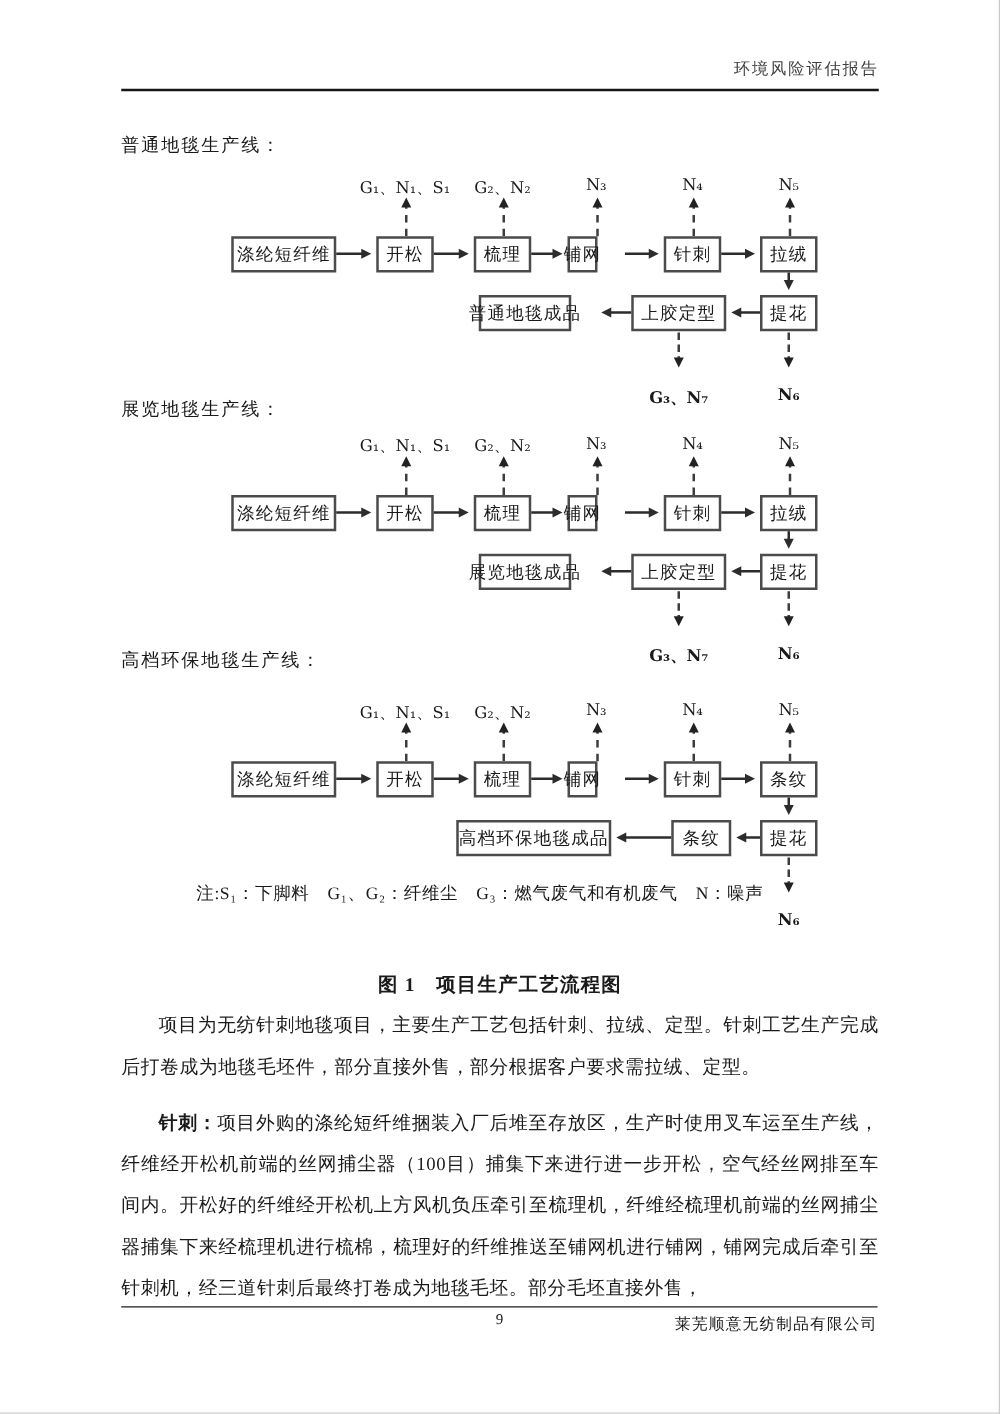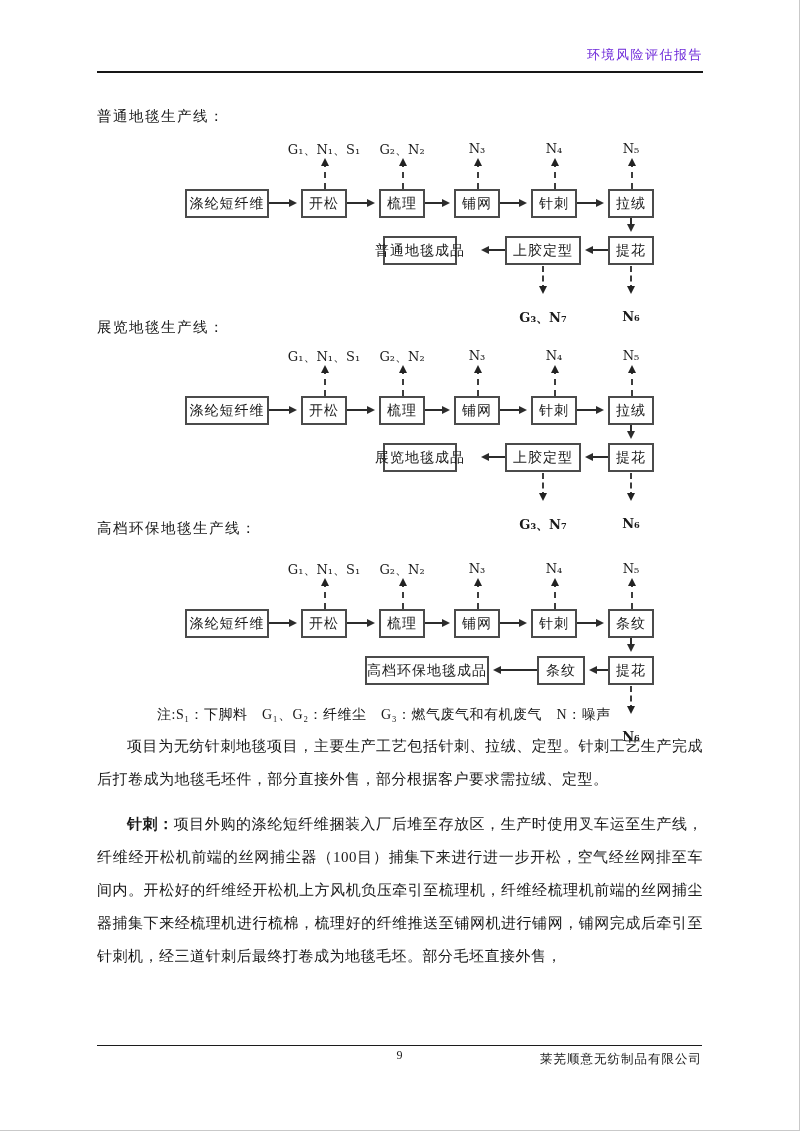--- a/index.html
+++ b/index.html
@@ -7,21 +7,21 @@
   .page {
     position:relative; width:800px; height:1131px; background:#ffffff;
     margin:0 auto; overflow:hidden;
     font-family:"Liberation Serif","DejaVu Serif",serif; color:#1a1a1a;
     border-right:1px solid #c9c9c9; border-bottom:1px solid #c9c9c9;
   }
   .content { margin:0 97px; width:606px; }
 
   
   .header { padding-top:46px; }
-  .header-title { text-align:right; font-size:13px; letter-spacing:1.5px; color:#6d28d9; }
+  .header-title { text-align:right; font-size:13px; letter-spacing:1.5px; color:#404040; }
   .header-rule { border:none; border-top:2.5px solid #161616; margin-top:7px; }
 
   
   .sec-title { font-size:14.5px; letter-spacing:1.5px; }
   .t1 { margin-top:34px; }
   .t2 { margin-top:6px; }
   .t3 { margin-top:0px; }
 
   
   .fc { position:relative; width:486px; height:170px; margin-left:88px; }
@@ -30,21 +30,21 @@
   .fc3 { margin-top:24px; height:140px; }
 
   .fbox {
     position:absolute; height:29px; border:2px solid #4b4b4b; background:#fff;
     display:flex; align-items:center; justify-content:center;
     font-size:14px; letter-spacing:1px; white-space:nowrap;
   }
   .b1 { left:0;     top:47px; width:84px; }
   .b2 { left:116px; top:47px; width:46px; }
   .b3 { left:194px; top:47px; width:46px; }
-  .b4 { left:269px; top:47px; width:46px; }
+  .b4 { left:269px; top:47px; width:24px; }
   .b5 { left:346px; top:47px; width:46px; }
   .b6 { left:423px; top:47px; width:46px;text-align:right; }
   .r2p { left:198px; top:94px; width:74px; }
   .r2m { left:320px; top:94px; width:76px; }
   .r2r { left:423px; top:94px; width:46px; }
   .fc3 .r2p { left:180px; width:124px; }
   .fc3 .r2m { left:352px; width:48px; }
 
   
   .tl {
@@ -227,20 +227,21 @@
       <span class="la laA"></span>
       <span class="la laB"></span>
 
       <span class="ddn ddr"></span>
 
       <span class="bl blr">N₆</span>
     </div>
 
     <div class="note">注:S₁：下脚料　G₁、G₂：纤维尘　G₃：燃气废气和有机废气　N：噪声</div>
 
+    <div class="caption">图 1　项目生产工艺流程图</div>
 
     <p class="body-para"><span>项目为无纺针刺地毯项目，主要生产工艺包括针刺、拉绒、定型。针刺工艺生产完成后打卷成为地毯毛坯件，部分直接外售，部分根据客户要求需拉绒、定型。</span></p>
     <p class="body-para"><span class="lead-bold">针刺：</span><span>项目外购的涤纶短纤维捆装入厂后堆至存放区，生产时使用叉车运至生产线，纤维经开松机前端的丝网捕尘器（100目）捕集下来进行进一步开松，空气经丝网排至车间内。开松好的纤维经开松机上方风机负压牵引至梳理机，纤维经梳理机前端的丝网捕尘器捕集下来经梳理机进行梳棉，梳理好的纤维推送至铺网机进行铺网，铺网完成后牵引至针刺机，经三道针刺后最终打卷成为地毯毛坯。部分毛坯直接外售，</span></p>
   </div>
 
   <div class="footer">
     <div class="footer-row">
       <span class="page-num">9</span>
       <span class="company">莱芜顺意无纺制品有限公司</span>
     </div>

